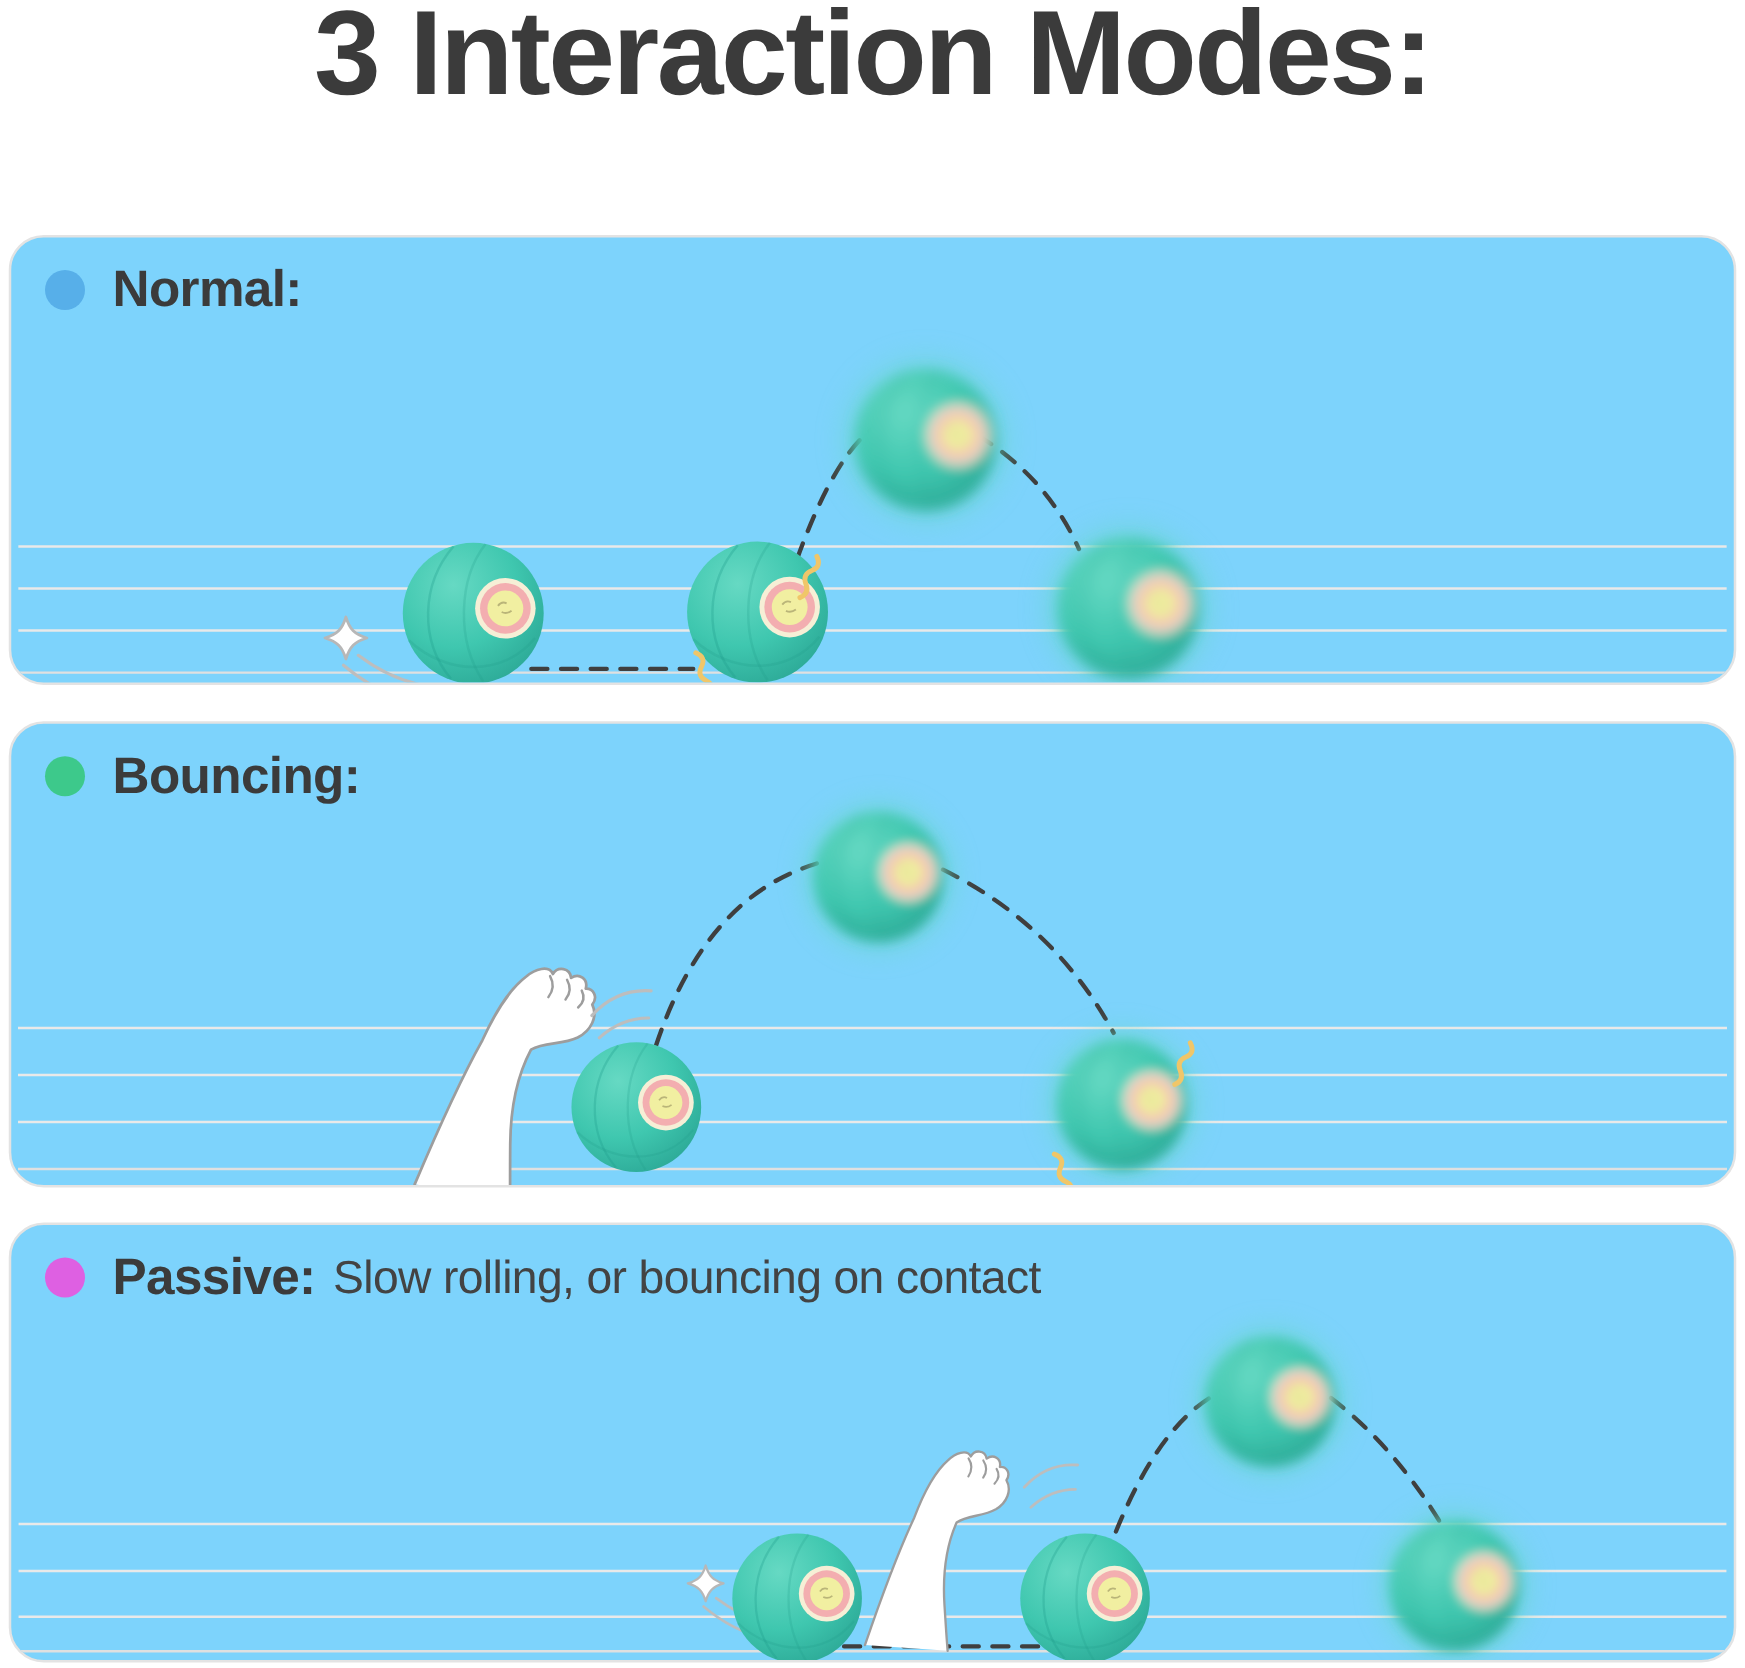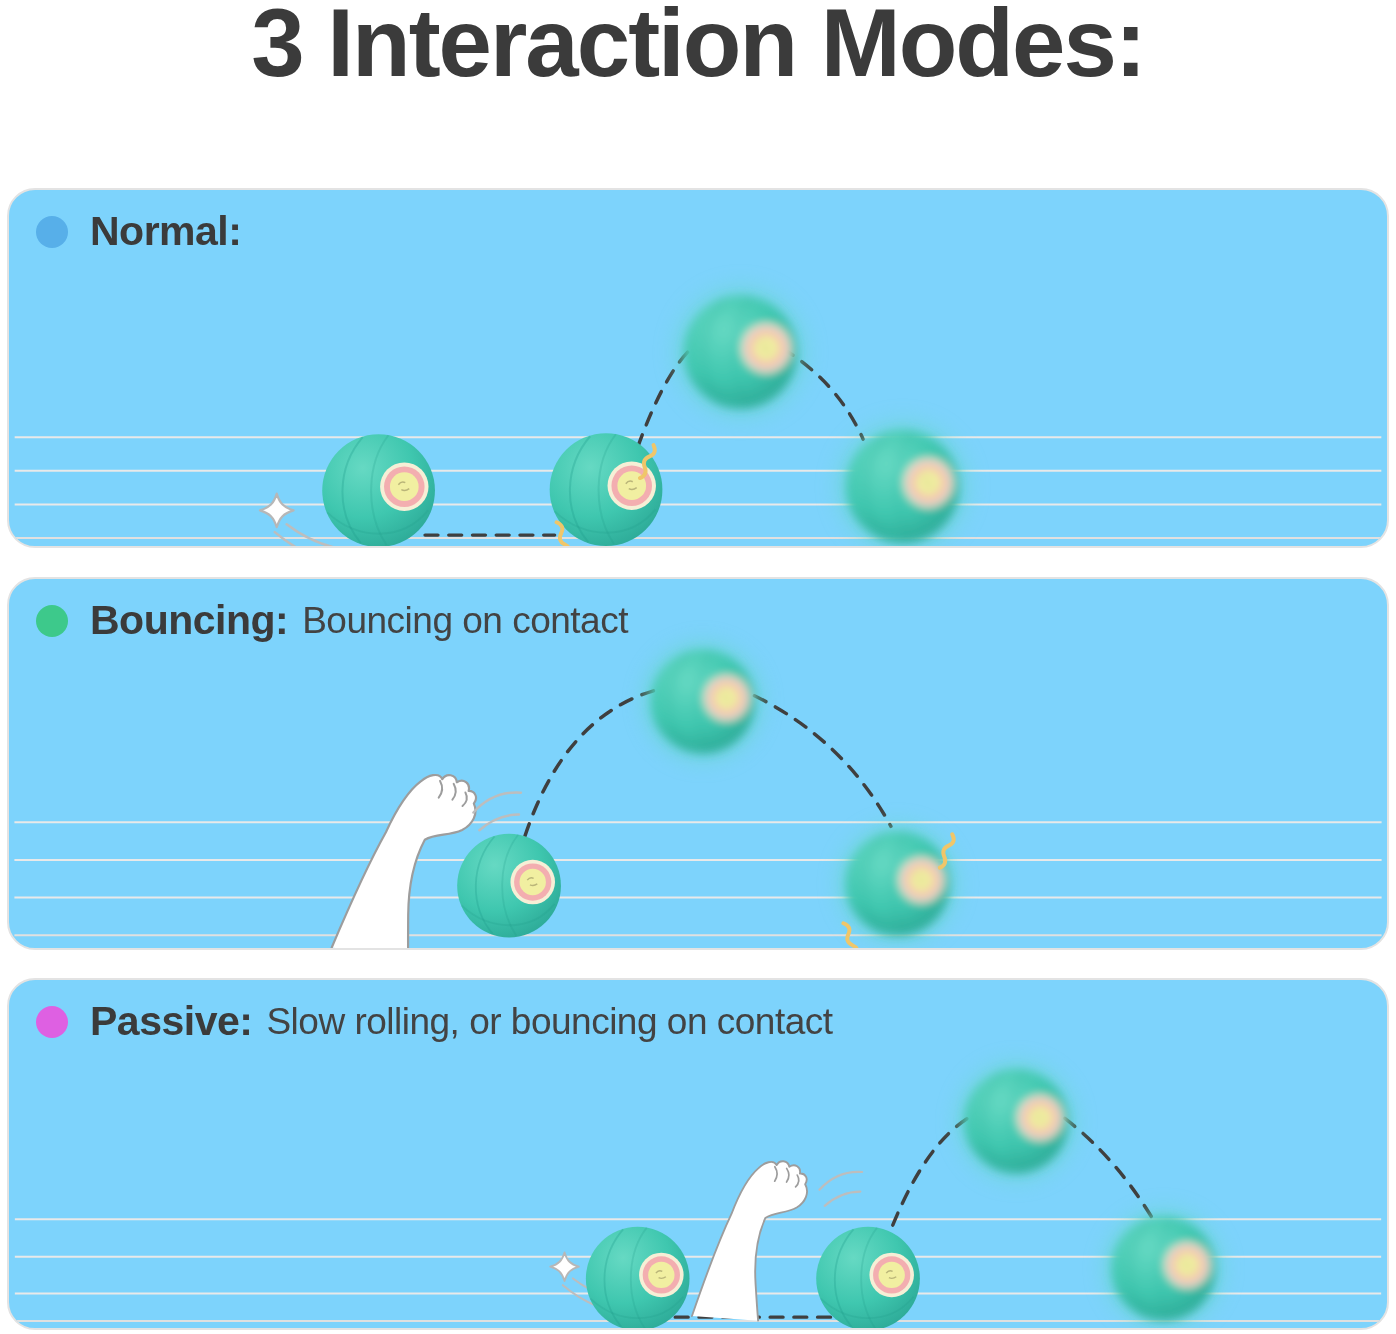--- a/index.html
+++ b/index.html
@@ -196,21 +196,20 @@
       <use href="#ballBlur" transform="translate(898,300)"></use>
       <use href="#zigzag" transform="translate(646,258) rotate(24)"></use>
       <use href="#zigzag" transform="translate(548,336) rotate(-18)"></use>
     </svg>
   </section>
 
   <section class="mode-card card-2">
     <div class="card-header">
       <span class="mode-dot" style="background-color: rgb(61, 201, 139);"></span>
       <span class="mode-label">Bouncing:</span>
-      <span class="mode-desc">Bouncing on contact</span>
     </div>
     <svg class="illus" viewBox="0 0 1382 373">
       <g>
         <line class="floor" x1="0" y1="246" x2="1382" y2="246"></line>
         <line class="floor" x1="0" y1="284" x2="1382" y2="284"></line>
         <line class="floor" x1="0" y1="322" x2="1382" y2="322"></line>
         <line class="floor-last" x1="0" y1="360" x2="1382" y2="360"></line>
       </g>
       <path class="dash" d="M 516,260 Q 556,140 646,113"></path>
       <path class="dash" d="M 748,118 Q 838,162 886,250"></path>

